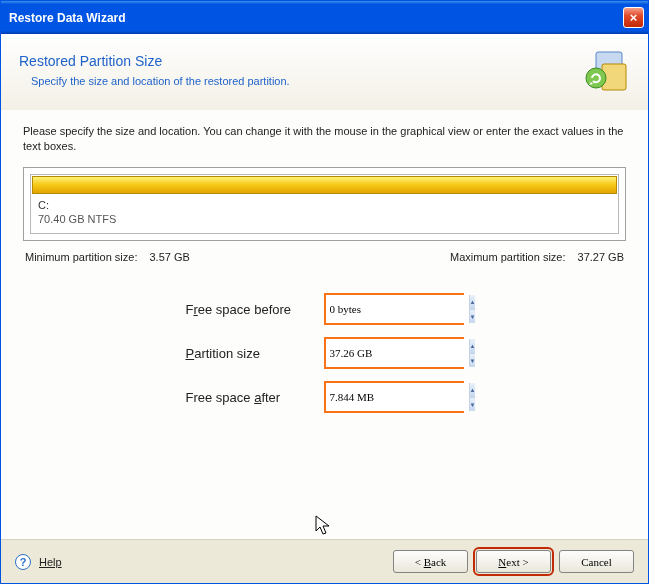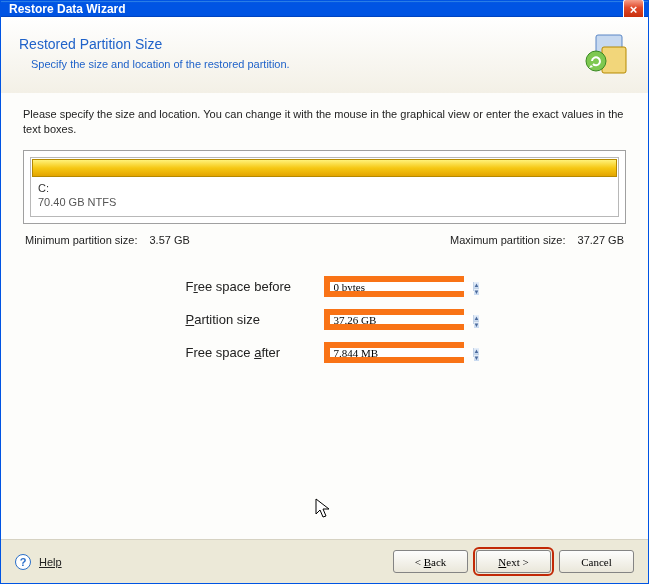--- a/index.html
+++ b/index.html
@@ -1,18 +1,18 @@
 <!DOCTYPE html>
 <html><head>
 <meta charset="utf-8">
 <style>
   * { box-sizing: border-box; margin: 0; padding: 0; }
   body { font-family: Tahoma, Arial, sans-serif; font-size: 11px; background: #fff; }
   .window { width: 649px; height: 584px; border: 1px solid #0054e3; background: #ece9d8; display: flex; flex-direction: column; }
-  .titlebar { height: 16px; background: linear-gradient(to bottom, #3b8fe8 0%, #0054e3 10%, #0054e3 90%, #003db1 100%); display: flex; align-items: center; padding: 0 4px 0 8px; color: #fff; font-weight: bold; font-size: 12px; }
+  .titlebar { height: 33px; background: linear-gradient(to bottom, #3b8fe8 0%, #0054e3 10%, #0054e3 90%, #003db1 100%); display: flex; align-items: center; padding: 0 4px 0 8px; color: #fff; font-weight: bold; font-size: 12px; }
   .titlebar .title { flex: 1; }
   .close-btn { width: 21px; height: 21px; background: linear-gradient(to bottom, #f6a08a, #e14a2b 40%, #c22906); border: 1px solid #fff; border-radius: 3px; display: flex; align-items: center; justify-content: center; color: #fff; font-weight: bold; font-size: 13px; cursor: pointer; font-family: Arial; }
   .header { background: linear-gradient(to bottom, #ffffff, #f3f0e6); padding: 12px 18px 16px 18px; display: flex; align-items: center; }
   .header-txt { flex: 1; color: #1f62c9; }
   .header-title { font-size: 14px; font-weight: normal; margin-bottom: 6px; }
   .header-sub { font-size: 11px; padding-left: 12px; }
   .header-icon { width: 48px; height: 48px; position: relative; }
   .body { flex: 1; background: #fdfdfb; padding: 14px 22px 10px 22px; display: flex; flex-direction: column; }
   .instr { font-size: 11px; color: #222; line-height: 1.4; margin-bottom: 12px; }
   .graph-wrap { border: 1px solid #a0a0a0; background: #fff; padding: 6px; }
@@ -21,21 +21,21 @@
   .bar-label { padding: 4px 6px 6px 6px; font-size: 11px; color: #333; line-height: 1.3; }
   .bar-label .drive { display: block; }
   .bar-label .size { color: #555; }
   .limits { display: flex; justify-content: space-between; font-size: 11px; color: #222; margin: 10px 2px 0 2px; }
   .limits span:nth-child(1) { flex: 1; text-align: right; }
   .limits span.val { flex: 0 0 auto; margin-left: 6px; }
   .limits .grp { display: flex; gap: 6px; }
   .fields { margin: 30px auto 0 auto; display: grid; grid-template-columns: 130px 140px; gap: 12px 8px; align-items: center; }
   .fields label { font-size: 13px; color: #222; }
   .fields label u { text-decoration: underline; }
-  .spin { display: flex; border: 6px solid #f97316; background: #fff; height: 21px; }
+  .spin { display: flex; border: 2px solid #f97316; background: #fff; height: 32px; }
   .spin input { border: none; outline: none; flex: 1; padding: 0 4px; font-size: 11px; font-family: Tahoma; }
   .spin .arrows { width: 16px; display: flex; flex-direction: column; border-left: 1px solid #c3d3e6; }
   .spin .arrows div { flex: 1; background: linear-gradient(to bottom, #e8f0fa, #c6d8ef); display: flex; align-items: center; justify-content: center; font-size: 6px; color: #4a6a9c; cursor: pointer; }
   .spin .arrows div:first-child { border-bottom: 1px solid #c3d3e6; }
   .cursor { position: absolute; left: 314px; top: 405px; pointer-events: none; }
   .footer { height: 44px; background: #ece9d8; border-top: 1px solid #d6d2c2; display: flex; align-items: center; padding: 0 14px; gap: 8px; }
   .help-ic { width: 16px; height: 16px; border-radius: 50%; border: 1.5px solid #2a6fc9; color: #2a6fc9; display: flex; align-items: center; justify-content: center; font-size: 11px; font-weight: bold; background: #fff; }
   .help-lnk { color: #222; text-decoration: underline; font-size: 11px; cursor: pointer; }
   .spacer { flex: 1; }
   .btn { min-width: 75px; height: 23px; background: linear-gradient(to bottom, #fdfdfd, #eae7da); border: 1px solid #848484; border-radius: 3px; font-size: 11px; font-family: Tahoma; cursor: pointer; padding: 0 10px; }

